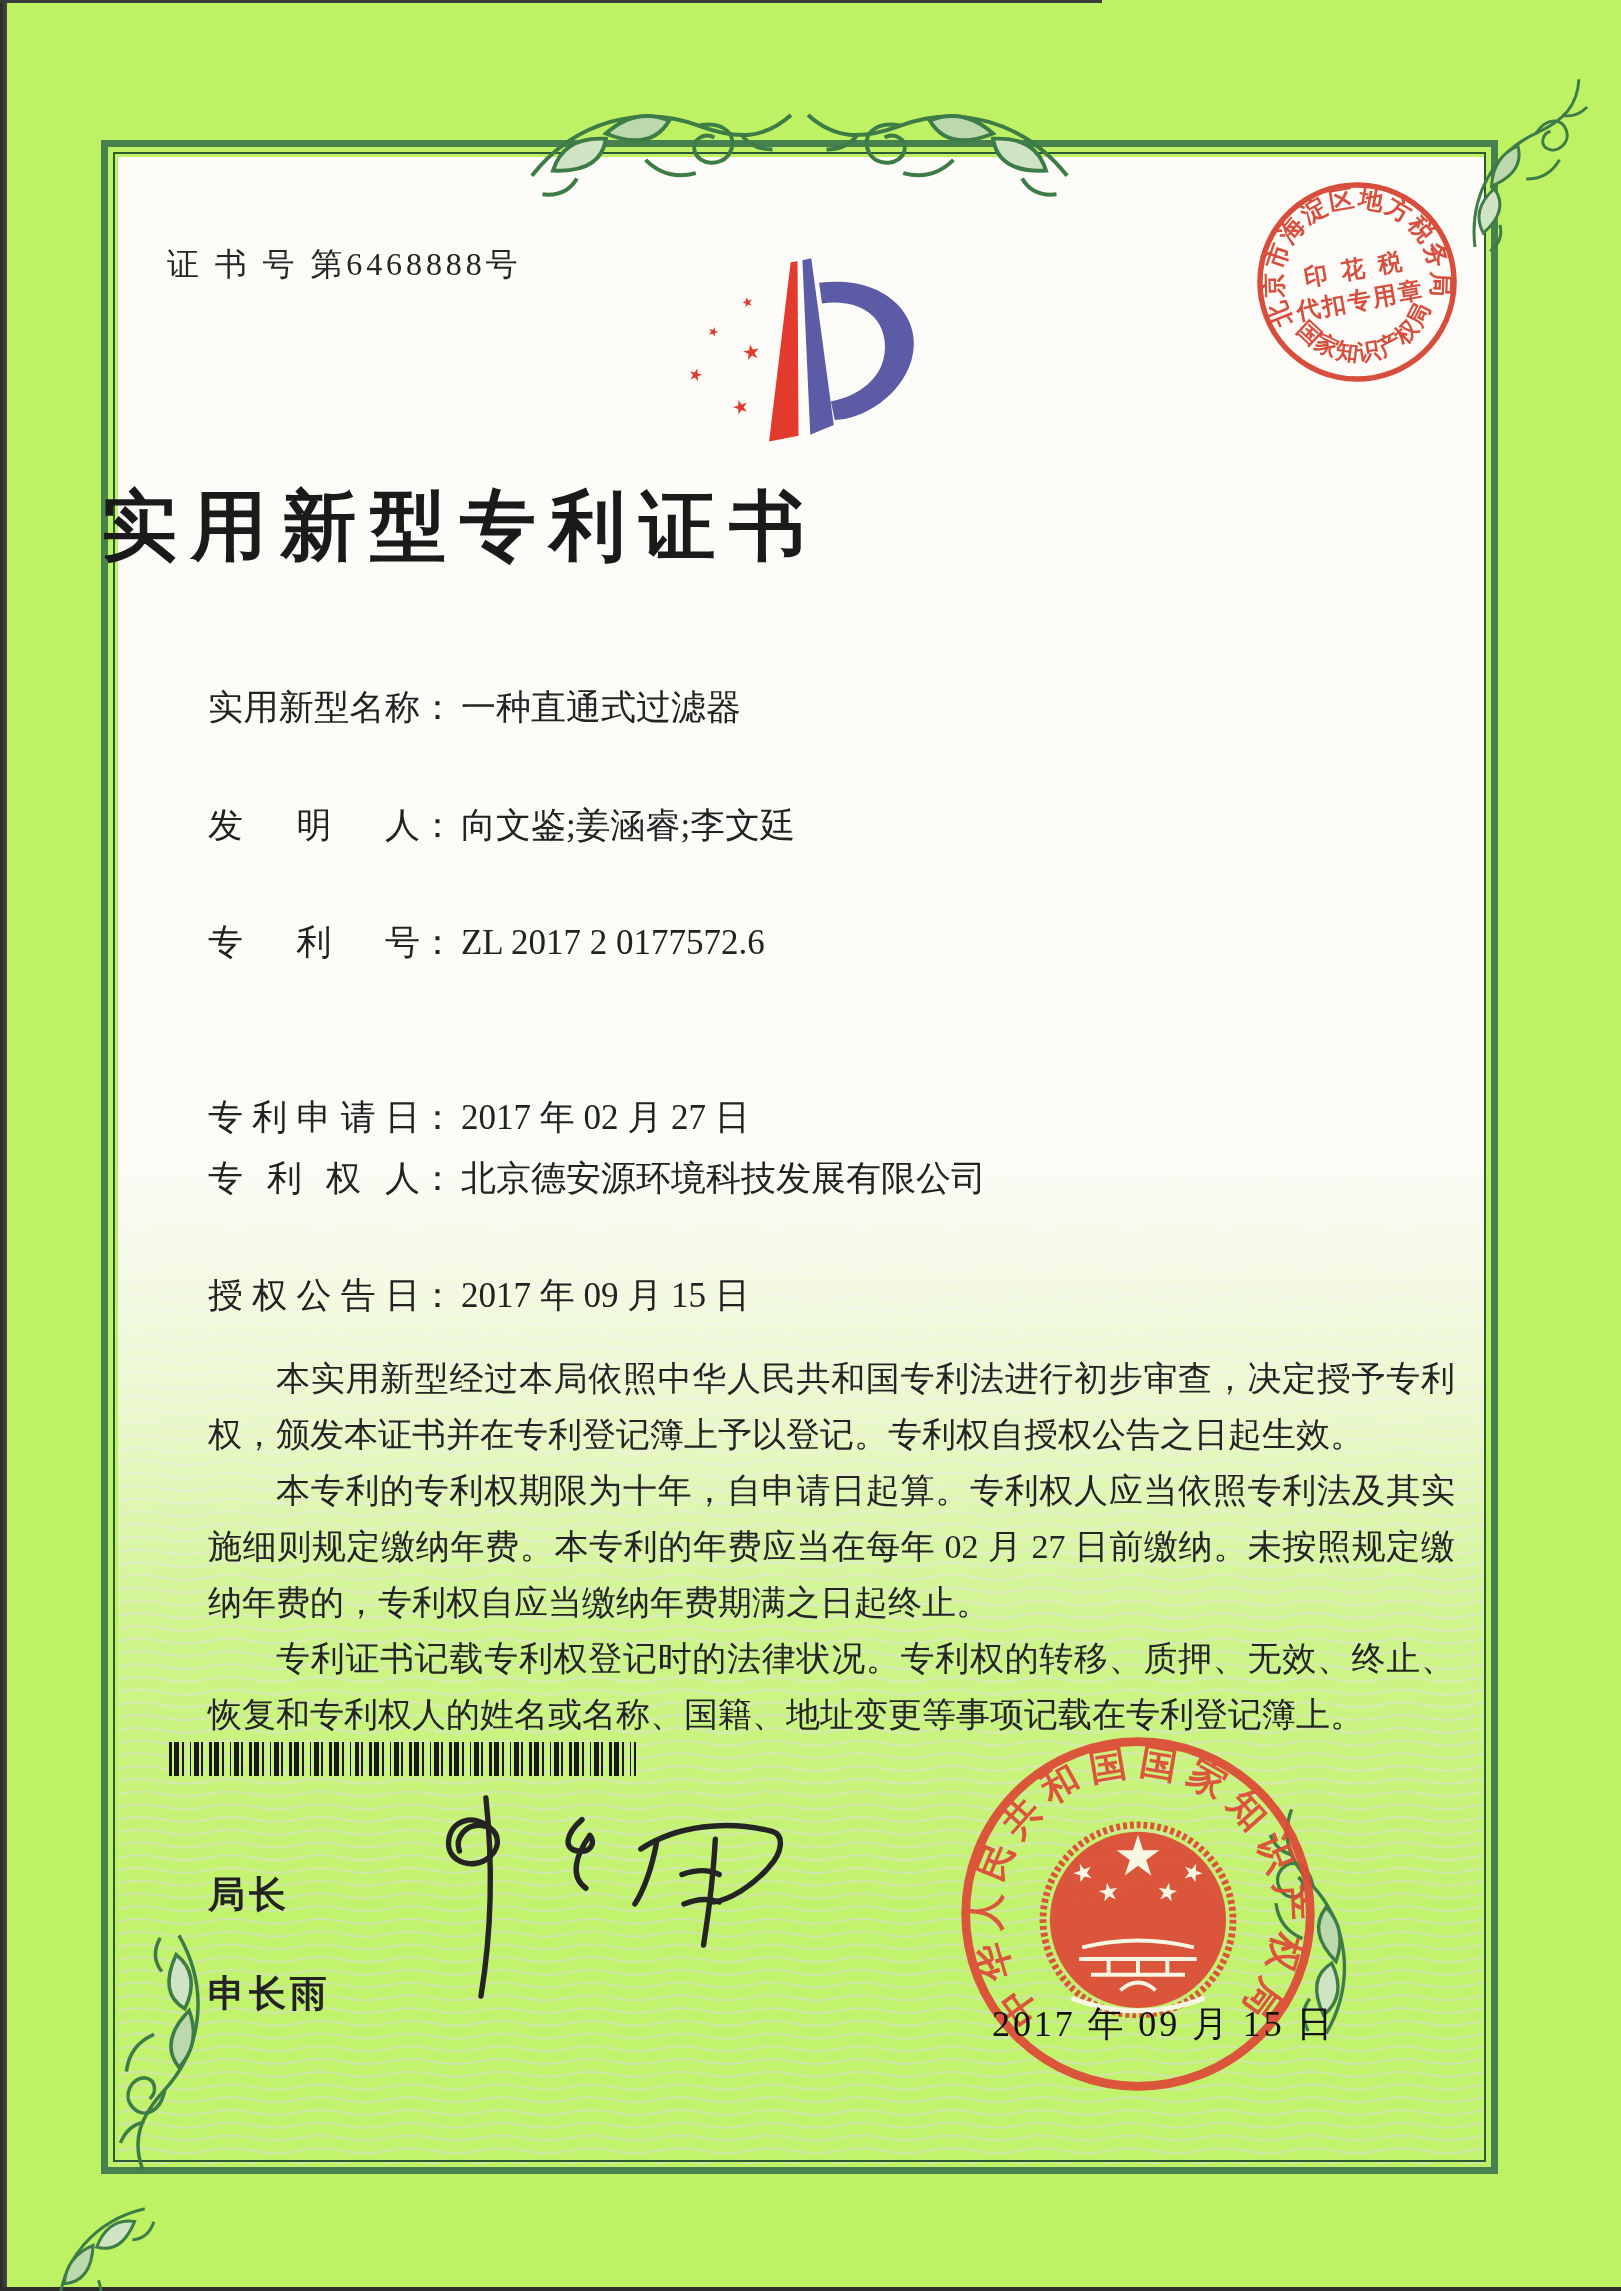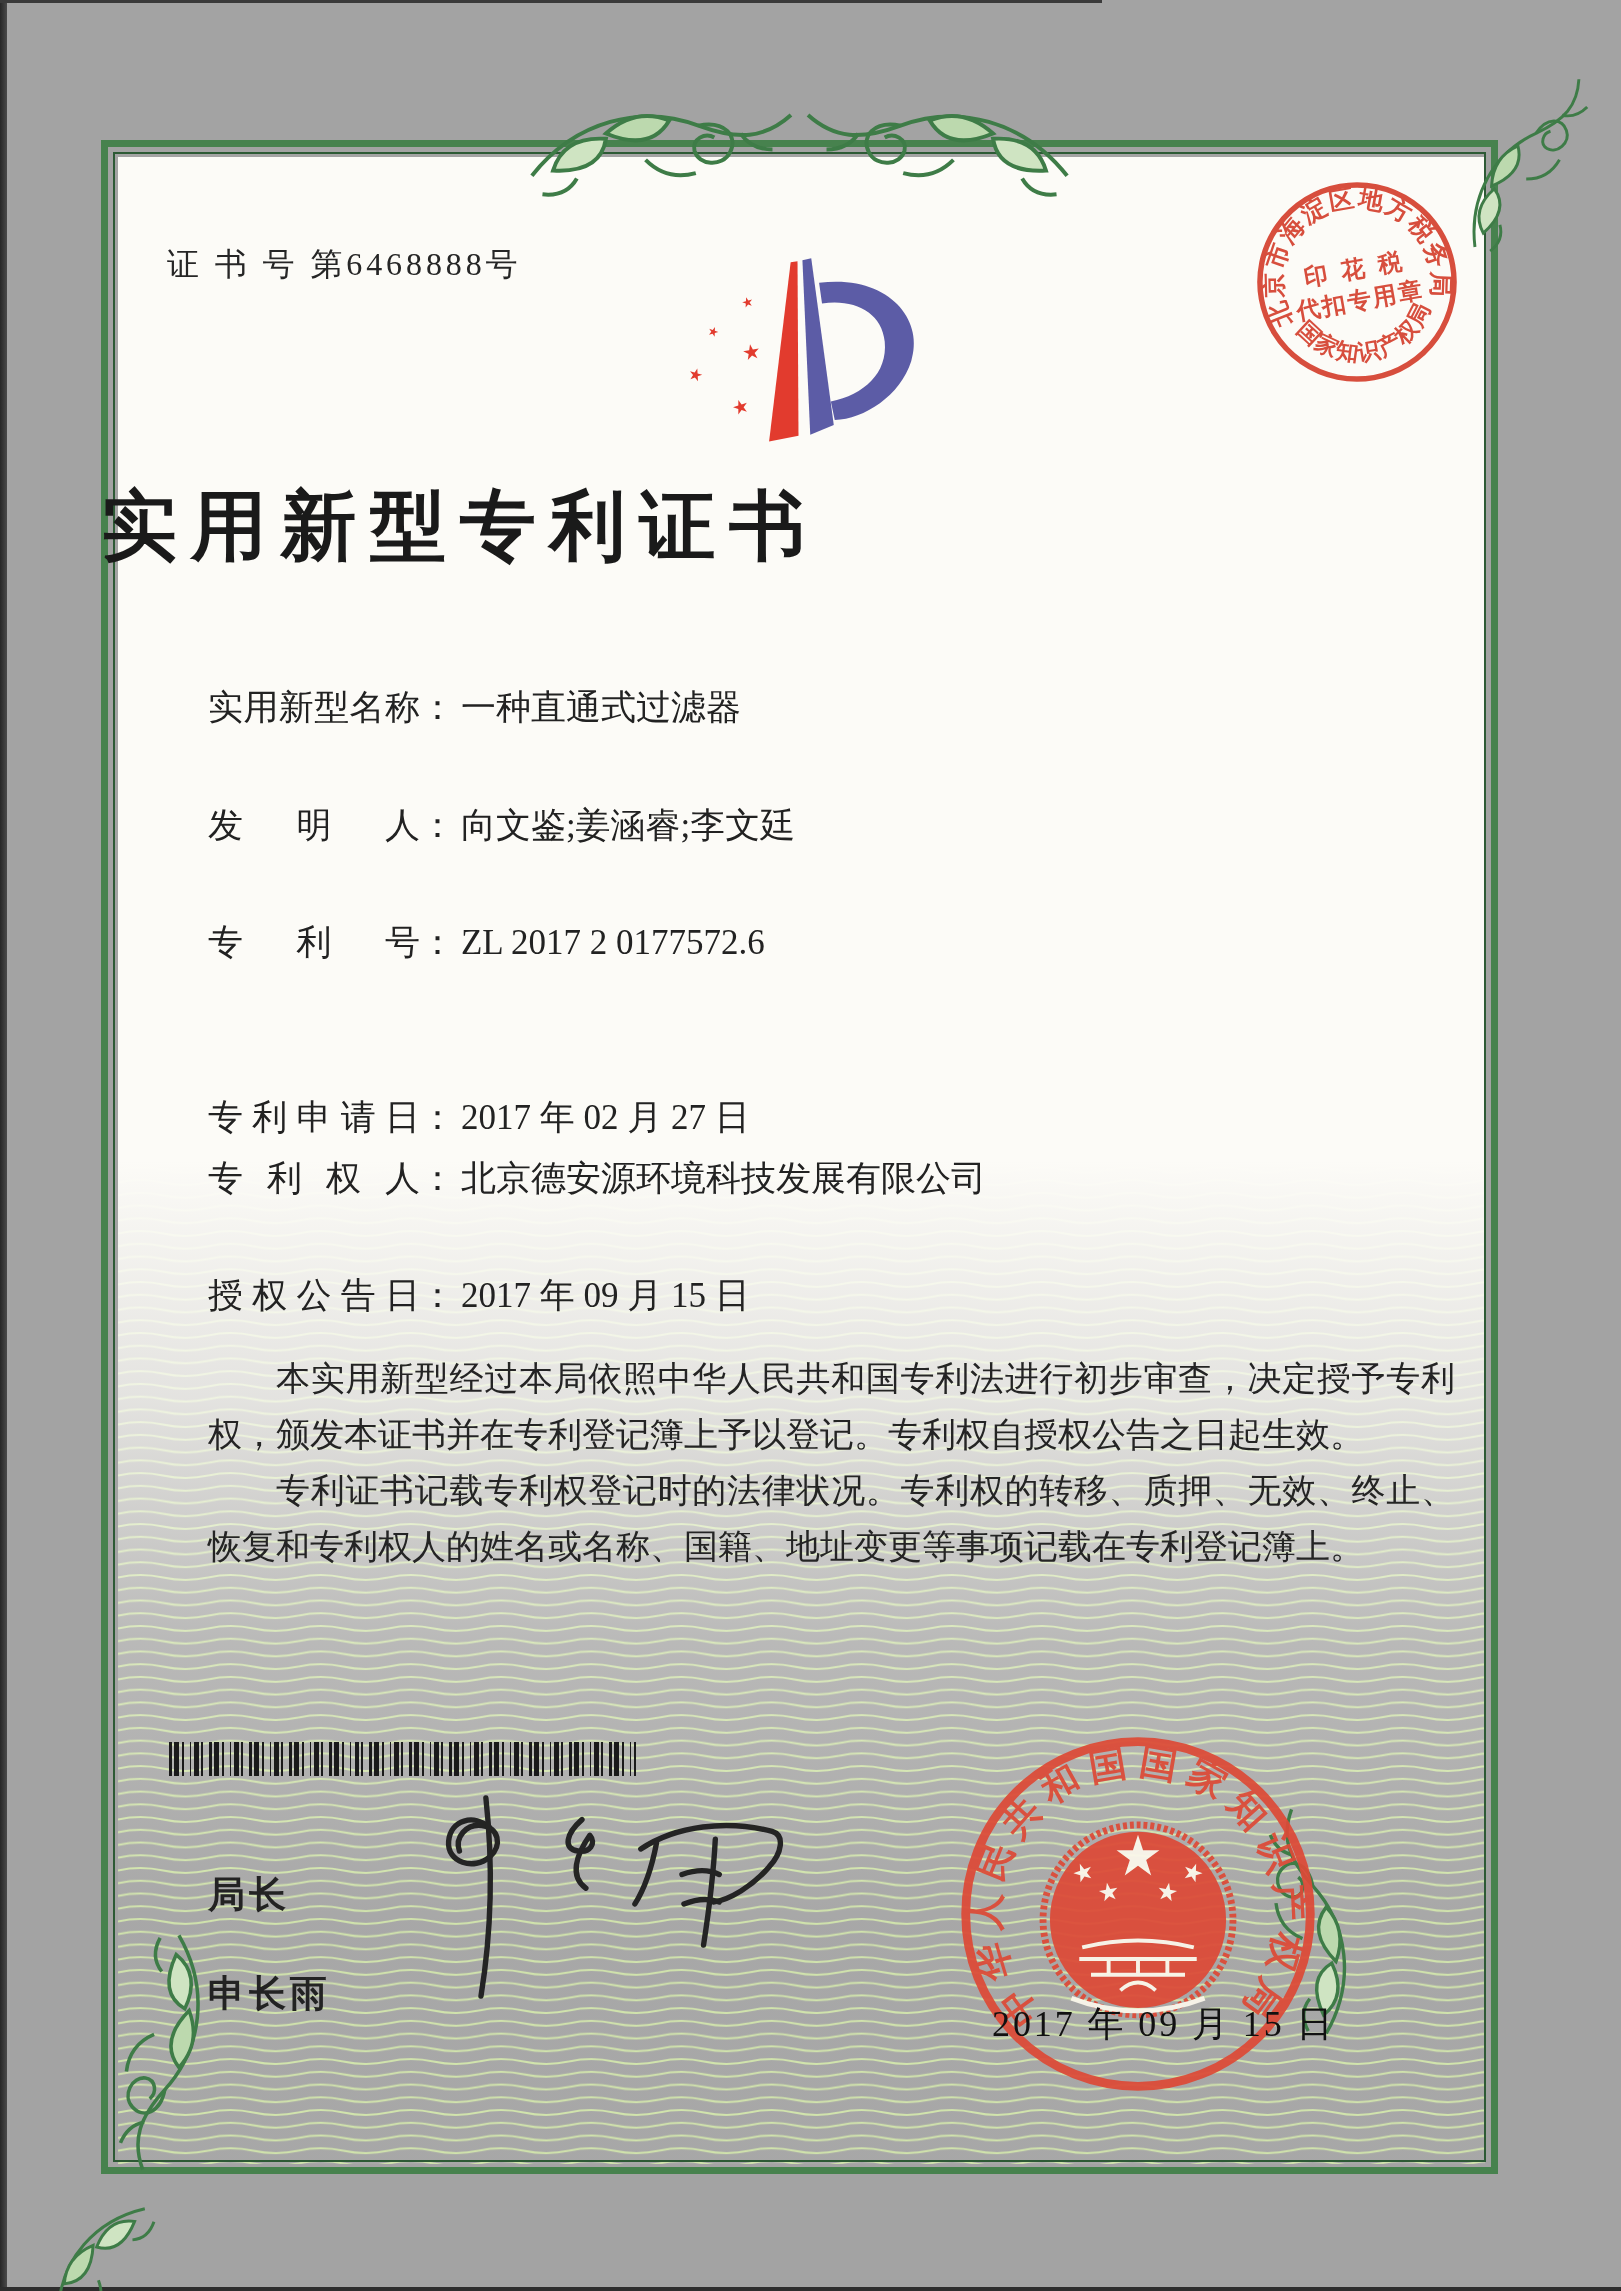--- a/index.html
+++ b/index.html
@@ -1,18 +1,18 @@
 <!DOCTYPE html>
 <html><head>
 <meta charset="utf-8">
 <style>
   html,body{margin:0;padding:0;background:#888;}
   .page{
     position:relative;width:1621px;height:2292px;margin:0 auto;
-    background:#a3a3a3;overflow:hidden;
+    background:#bef264;overflow:hidden;
     font-family:"Liberation Serif","DejaVu Serif",serif;color:#1e1e1e;
   }
   
   .scan-edge-left{position:absolute;left:0;top:0;width:6.9px;height:100%;background:linear-gradient(90deg,#262626,#4a4a4a);}
   .scan-edge-top{position:absolute;left:0;top:0;width:68%;height:2.9px;background:#3a3a3a;}
   .scan-edge-bottom{position:absolute;left:0;bottom:0;width:100%;height:4.9px;background:#2d2d2d;}
 
   
   .waves{position:absolute;left:118px;top:157px;width:1367px;height:2007px;z-index:0;}
   .wave-fade{
@@ -176,20 +176,21 @@
     <div class="field" style="top:1155px">
       <span class="flabel-text">专利权人</span><span class="fcolon">：</span><span class="fvalue">北京德安源环境科技发展有限公司</span>
     </div>
     <div class="field" style="top:1272px">
       <span class="flabel-text">授权公告日</span><span class="fcolon">：</span><span class="fvalue">2017 年 09 月 15 日</span>
     </div>
   </div>
 
   <div class="body-text">
     <p>本实用新型经过本局依照中华人民共和国专利法进行初步审查，决定授予专利权，颁发本证书并在专利登记簿上予以登记。专利权自授权公告之日起生效。</p>
+    <p>本专利的专利权期限为十年，自申请日起算。专利权人应当依照专利法及其实施细则规定缴纳年费。本专利的年费应当在每年 02 月 27 日前缴纳。未按照规定缴纳年费的，专利权自应当缴纳年费期满之日起终止。</p>
     <p>专利证书记载专利权登记时的法律状况。专利权的转移、质押、无效、终止、恢复和专利权人的姓名或名称、国籍、地址变更等事项记载在专利登记簿上。</p>
   </div>
 
   <div class="barcode"></div>
 
   <div class="signer-title">局长</div>
   <div class="signer-name">申长雨</div>
 
   <svg class="signature" viewBox="0 0 460 220" fill="none" stroke="#242424" stroke-width="5.5" stroke-linecap="round" stroke-linejoin="round">
     <path d="M112,36 C96,22 72,28 70,50 C68,72 96,80 112,66 C125,54 121,36 104,34 C88,32 76,46 81,60"></path>

